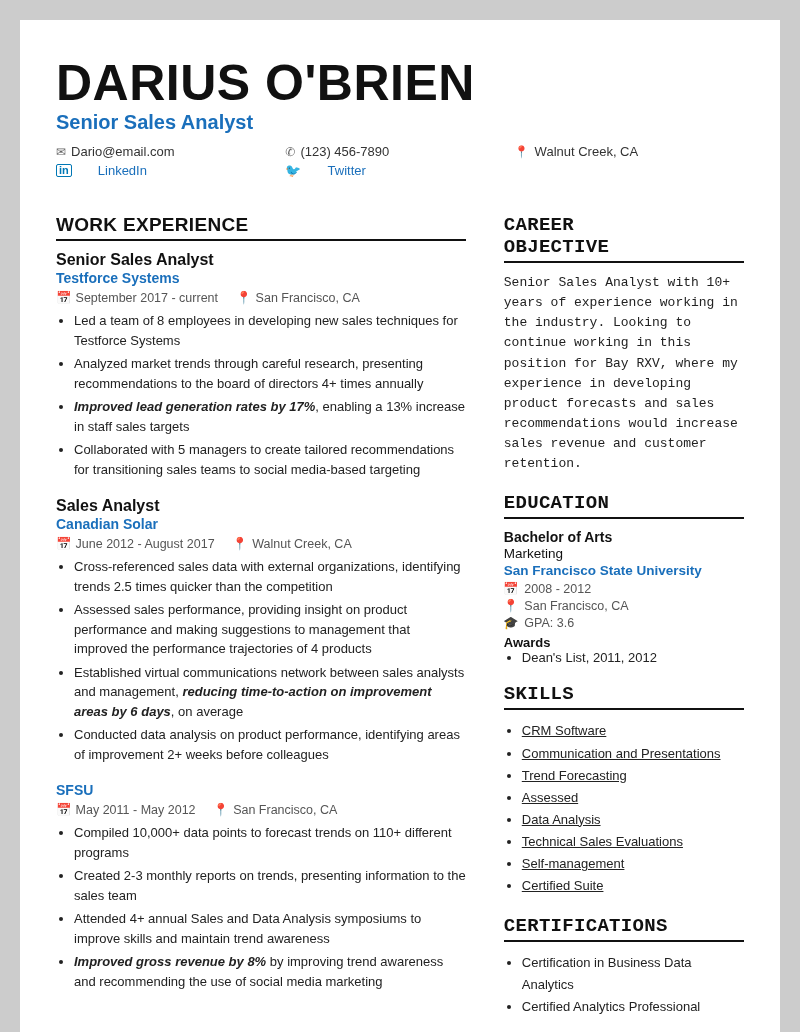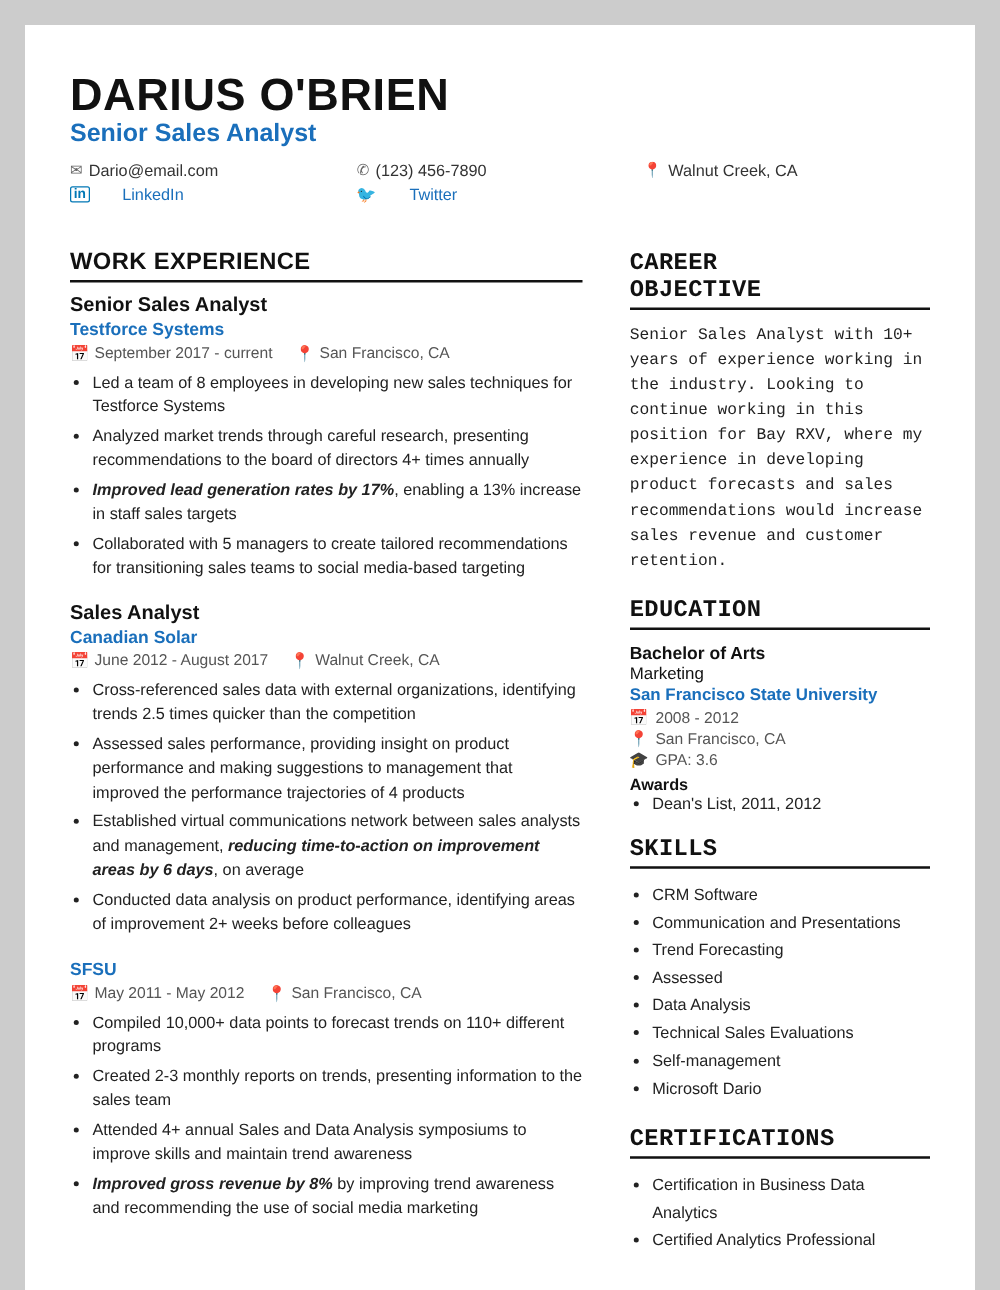--- a/index.html
+++ b/index.html
@@ -17,21 +17,21 @@
       width: 760px;
       min-height: 990px;
       padding: 36px 36px 36px 36px;
       display: flex;
       flex-direction: column;
     }
     .header-section {
       margin-bottom: 18px;
     }
     .name {
-      font-size: 36px;
+      font-size: 50px;
       font-weight: 900;
       color: #111;
       letter-spacing: 0.5px;
       line-height: 1.1;
     }
     .job-title {
       font-size: 20px;
       font-weight: 700;
       color: #1a6fbb;
       margin-bottom: 10px;
@@ -166,20 +166,21 @@
       font-weight: 700;
       color: #111;
       margin-top: 5px;
     }
     .skills-list {
       list-style: disc;
       margin-left: 18px;
       font-size: 13px;
       color: #222;
       line-height: 1.7;
+      text-decoration: underline;
     }
     .cert-list {
       list-style: disc;
       margin-left: 18px;
       font-size: 13px;
       color: #222;
       line-height: 1.7;
     }
     .section-title-right {
       font-size: 19px;
@@ -333,21 +334,21 @@
 
       <div class="section-title-right">SKILLS</div>
       <ul class="skills-list">
         <li>CRM Software</li>
         <li>Communication and Presentations</li>
         <li>Trend Forecasting</li>
         <li>Assessed</li>
         <li>Data Analysis</li>
         <li>Technical Sales Evaluations</li>
         <li>Self-management</li>
-        <li>Microsoft Dario</li>
+        <li>Certified Suite</li>
       </ul>
 
       <div class="section-title-right">CERTIFICATIONS</div>
       <ul class="cert-list">
         <li>Certification in Business Data Analytics</li>
         <li>Certified Analytics Professional</li>
       </ul>
     </div>
   </div>
 </div>

